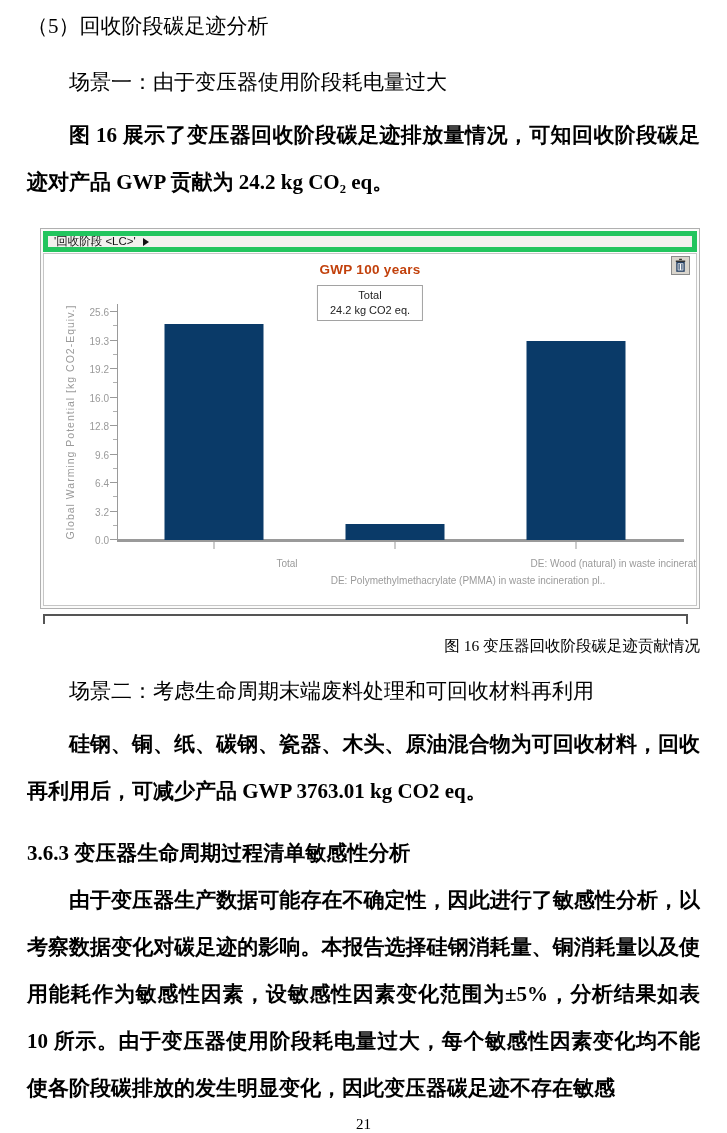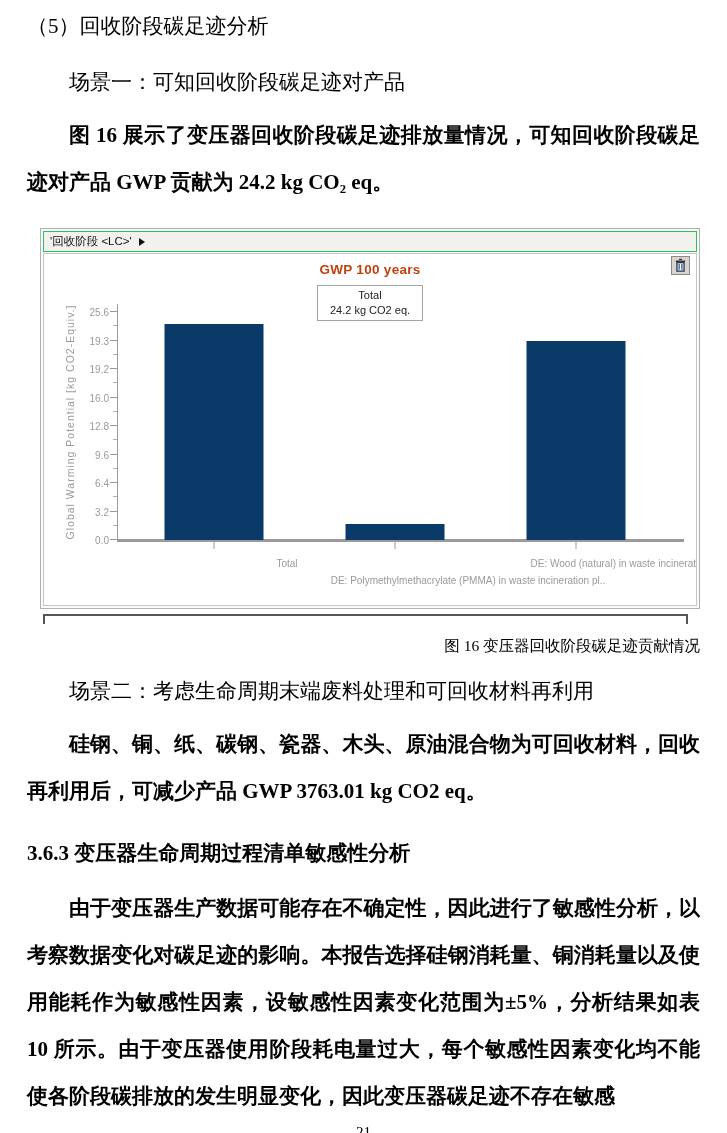--- a/index.html
+++ b/index.html
@@ -12,21 +12,21 @@
   p.para{font-size:21px;margin:0;text-indent:2em;text-align:justify;}
   p.scene{line-height:44px;margin:0 0 8px 0;}
   p.body2{line-height:47px;font-weight:bold;}
   
   .gabi-window{
     margin:22px 0 0 13px;width:660px;box-sizing:border-box;
     border:1px solid #b0b0b0;background:#fbfbfa;padding:2px;
     font-family:"Liberation Sans","DejaVu Sans",sans-serif;
   }
   .tab-strip{
-    height:21px;background:#f2f1ee;border:1px solid #22c55e;
+    height:21px;background:#f2f1ee;border:5px solid #22c55e;
     display:flex;align-items:center;gap:7px;padding:0 6px;box-sizing:border-box;
   }
   .tab-label{font-size:11.5px;color:#111;white-space:nowrap;}
   .tab-arrow{width:0;height:0;border-left:6px solid #111;border-top:4px solid transparent;border-bottom:4px solid transparent;}
   .chart-panel{
     position:relative;height:351px;background:#ffffff;border:1px solid #c6c6c6;
     margin-top:1px;overflow:hidden;
   }
   .trash-btn{
     position:absolute;top:2px;right:6px;width:19px;height:19px;
@@ -56,30 +56,30 @@
   .xlab{position:absolute;transform:translateX(-50%);white-space:nowrap;font-size:10px;color:#9a9a9a;}
   .xlab-total{left:243px;top:304px;}
   .xlab-wood{left:605px;top:304px;}
   .xlab-pmma{left:424px;top:321px;}
   
   .partial-frame{
     margin:5px 0 0 16px;width:645px;height:10px;box-sizing:border-box;
     border:2px solid #555;border-bottom:none;background:#fff;overflow:hidden;
   }
   .fig-caption{margin:12px 0 0 0;text-align:right;font-size:15.5px;}
-  .heading-363{font-size:21px;font-weight:bold;line-height:40px;margin:18px 0 12px 0;}
+  .heading-363{font-size:21px;font-weight:bold;line-height:40px;margin:18px 0 4px 0;}
   .sens{line-height:46px;margin-top:8px;}
   .page-number{margin-top:4px;text-align:center;font-size:15px;}
 </style>
 </head>
 <body>
 
 <div class="section-title">（5）回收阶段碳足迹分析</div>
 
-<p class="para scene">场景一：可知回收阶段碳足迹对产品</p>
+<p class="para scene">场景一：由于变压器使用阶段耗电量过大</p>
 
 <p class="para body2">图 16 展示了变压器回收阶段碳足迹排放量情况，可知回收阶段碳足迹对产品 GWP 贡献为 24.2 kg CO₂ eq。</p>
 
 <div class="gabi-window">
   <div class="tab-strip">
     <span class="tab-label">'回收阶段 &lt;LC&gt;'</span>
     <span class="tab-arrow"></span>
   </div>
   <div class="chart-panel">
     <button class="trash-btn" title="">

